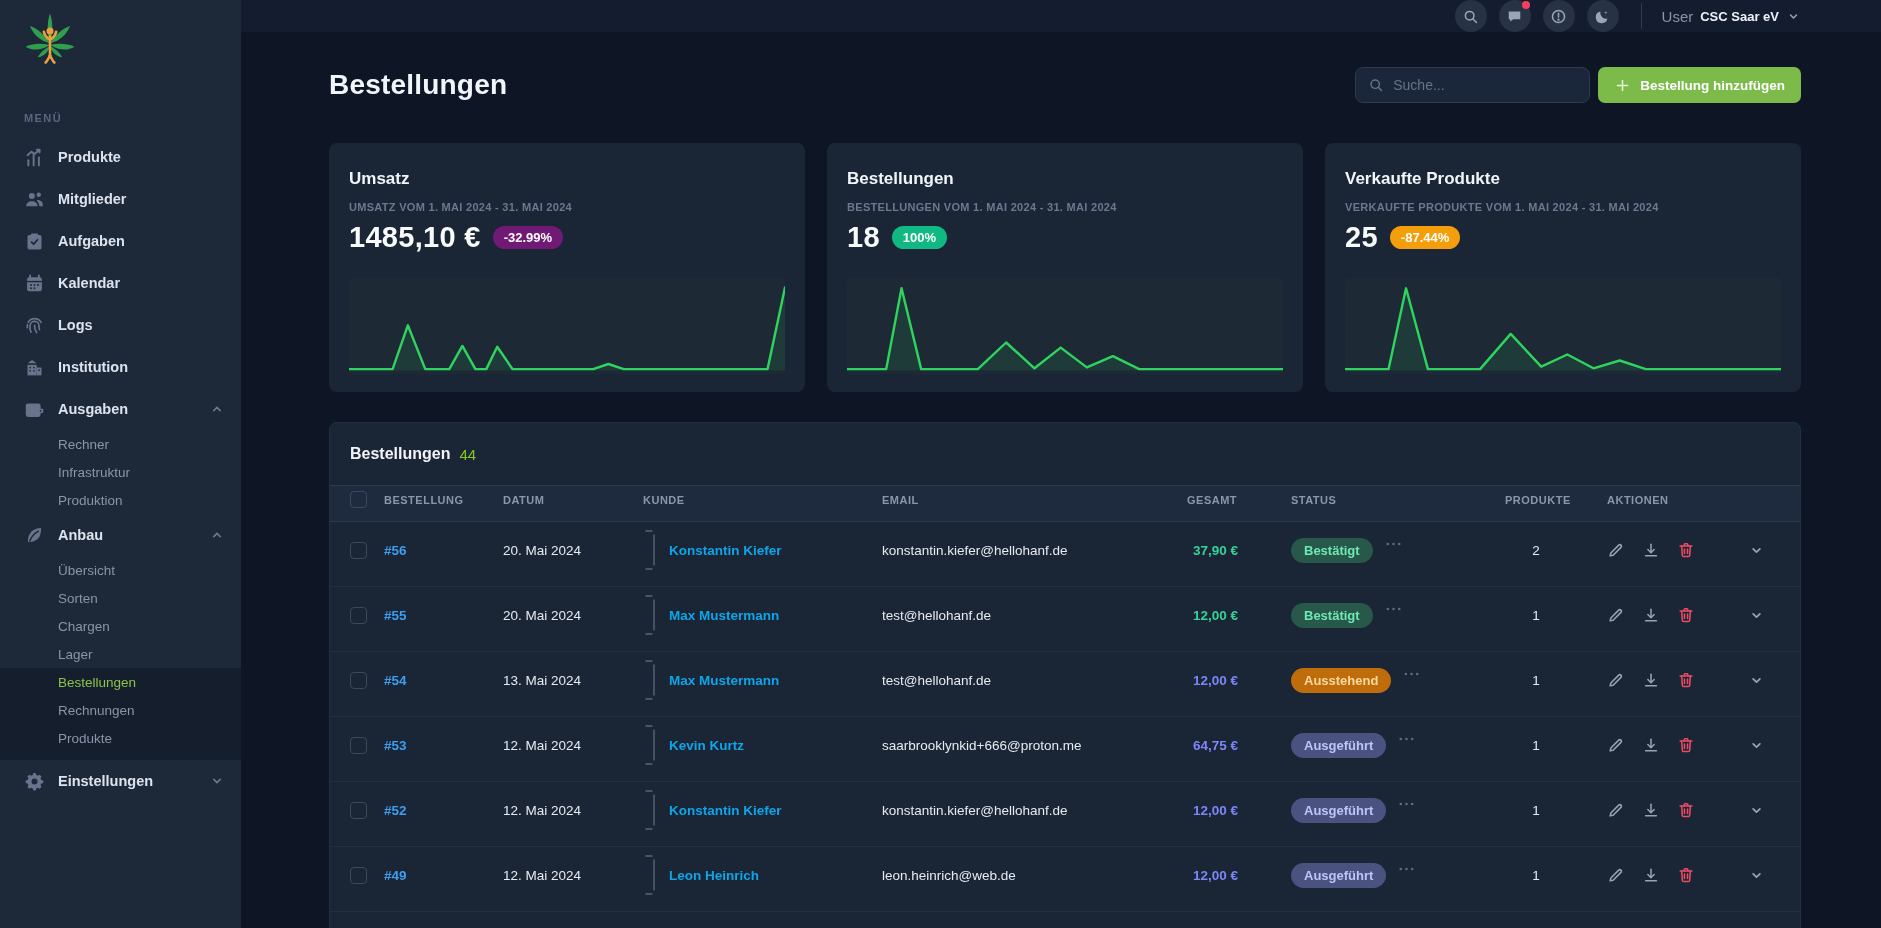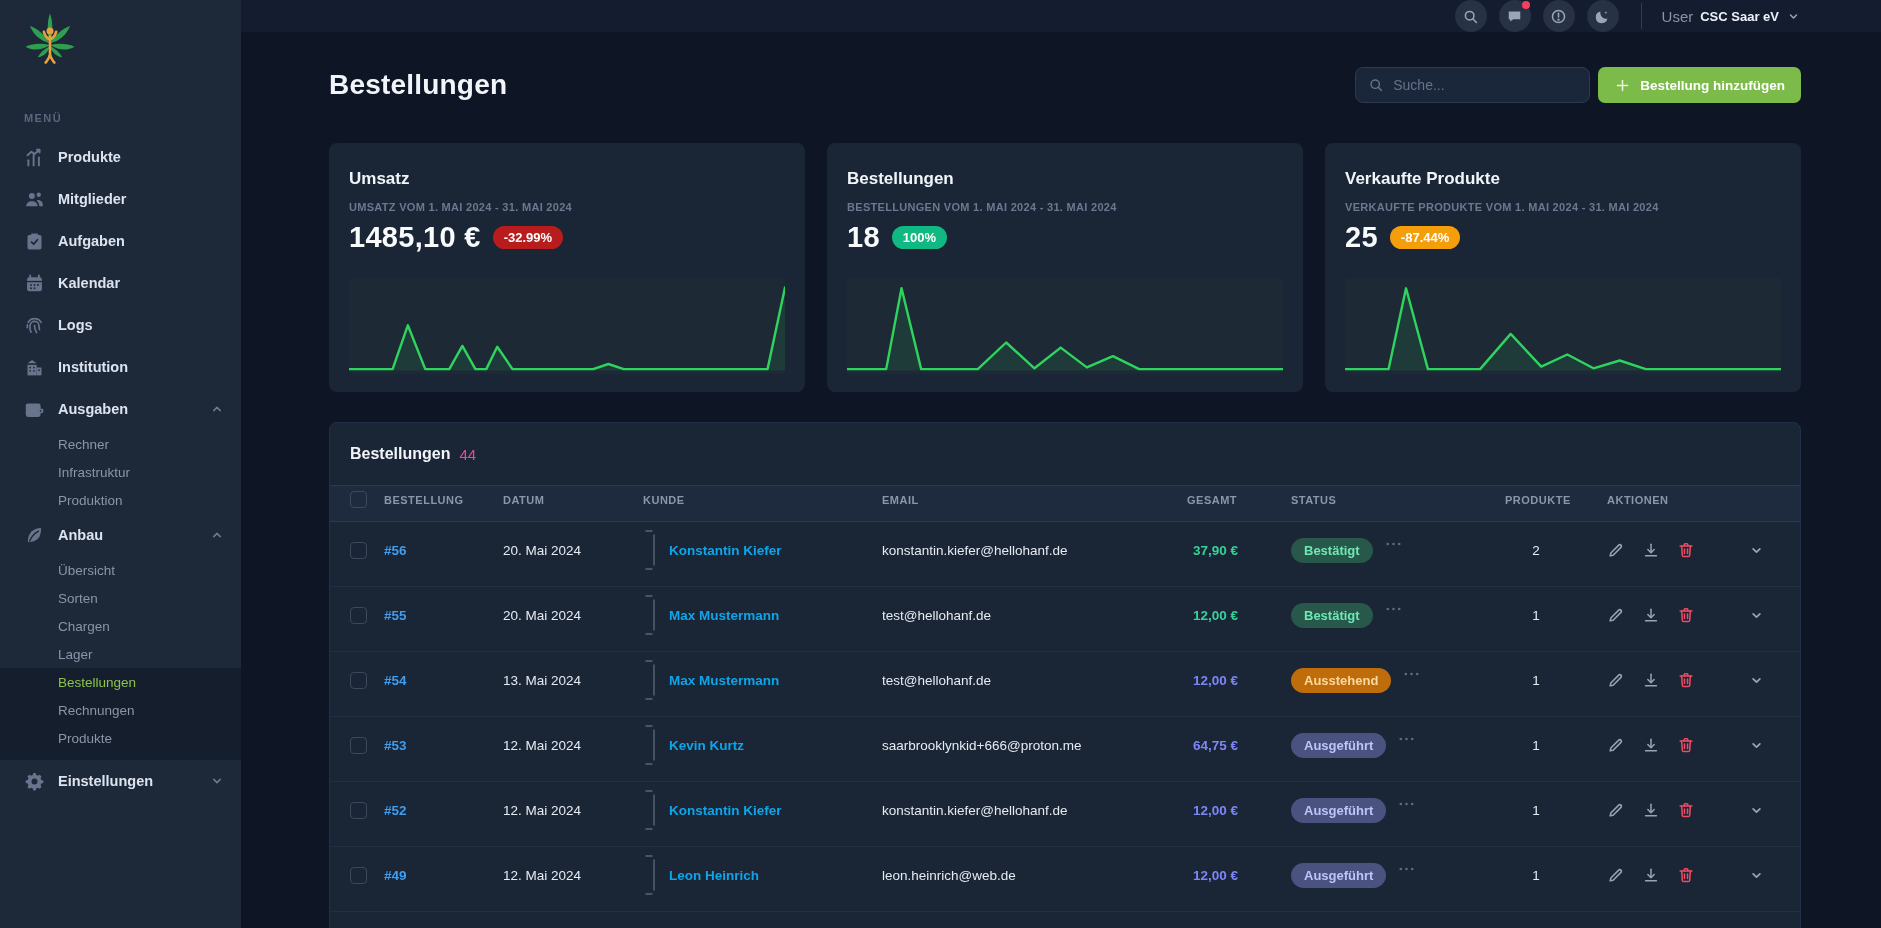--- a/index.html
+++ b/index.html
@@ -60,21 +60,21 @@
   .card-value-row { margin-top:8px; display:flex; align-items:center; gap:12px; }
   .card-value { font-size:29px; font-weight:800; color:#f8fafc; letter-spacing:.3px; }
   .card-badge { padding:4px 11px; border-radius:999px; font-size:13px; font-weight:bold; color:#fff; }
   .card-plot { margin-top:auto; height:96px; background:#1d2a35; border-radius:4px; overflow:hidden; }
   .spark { width:100%; height:100%; display:block; }
 
   
   .panel { margin-top:30px; background:#1a2536; border:1px solid #223047; border-radius:8px 8px 0 0; height:560px; overflow:hidden; }
   .panel-head { height:62px; display:flex; align-items:center; padding:0 20px; gap:9px; }
   .panel-title { font-size:16px; font-weight:bold; color:#f1f5f9; }
-  .panel-count { font-size:15px; color:#ec4899; }
+  .panel-count { font-size:15px; color:#84cc16; }
   .t-grid { display:grid; grid-template-columns:34px 119px 140px 239px 305px 104px 214px 102px 1fr; align-items:center; padding:0 21px 8px 20px; }
   .t-head { height:37px; background:#1e2a3d; border-top:1px solid #2c394f; border-bottom:1px solid #2c394f; }
   .t-head .th { font-size:11px; font-weight:bold; letter-spacing:.5px; color:#8b96a9; text-transform:uppercase; }
   .t-row { height:65px; border-bottom:1px solid #232f45; }
   .cb { appearance:none; width:17px; height:17px; border:1.5px solid #3d485e; border-radius:4px; background:transparent; cursor:pointer; }
   .cell-id { font-size:13.5px; font-weight:600; color:#3f9ef0; text-decoration:none; cursor:pointer; }
   .cell-date, .cell-products { font-size:13.5px; color:#e6ebf2; }
   .cell-customer { display:flex; align-items:center; gap:12px; font-size:13.5px; font-weight:600; color:#0ea5e9; }
   .avatar-broken { width:14px; height:48px; color:#5a6577; flex:0 0 14px; }
   .avatar-broken svg { width:14px; height:48px; }
@@ -332,21 +332,21 @@
           </button>
         </div>
       </div>
 
       <section class="cards" id="cards">
           <div class="card">
             <div class="card-title">Umsatz</div>
             <div class="card-sub">UMSATZ VOM 1. MAI 2024 - 31. MAI 2024</div>
             <div class="card-value-row">
               <span class="card-value">1485,10 €</span>
-              <span class="card-badge" style="background:#b91c1c">-32.99%</span>
+              <span class="card-badge" style="background:#701a75">-32.99%</span>
             </div>
             <div class="card-plot">
               <svg class="spark" viewBox="0 0 435 96" preserveAspectRatio="none">
                 <polygon points="0.0,91.1 43.5,91.1 58.7,47.3 76.1,91.1 100.1,91.1 113.1,67.9 126.1,91.1 137.0,91.1 147.9,68.8 163.1,91.1 243.6,91.1 258.8,86.0 274.1,91.1 417.6,91.1 435.0,9.4 435,92.5 0,92.5" fill="rgba(47,212,95,0.10)"></polygon>
                 <polyline points="0.0,91.1 43.5,91.1 58.7,47.3 76.1,91.1 100.1,91.1 113.1,67.9 126.1,91.1 137.0,91.1 147.9,68.8 163.1,91.1 243.6,91.1 258.8,86.0 274.1,91.1 417.6,91.1 435.0,9.4" fill="none" stroke="#2fd45f" stroke-width="2.4" stroke-linejoin="round" stroke-linecap="round"></polyline>
               </svg>
             </div>
           </div>
           <div class="card">
             <div class="card-title">Bestellungen</div>

